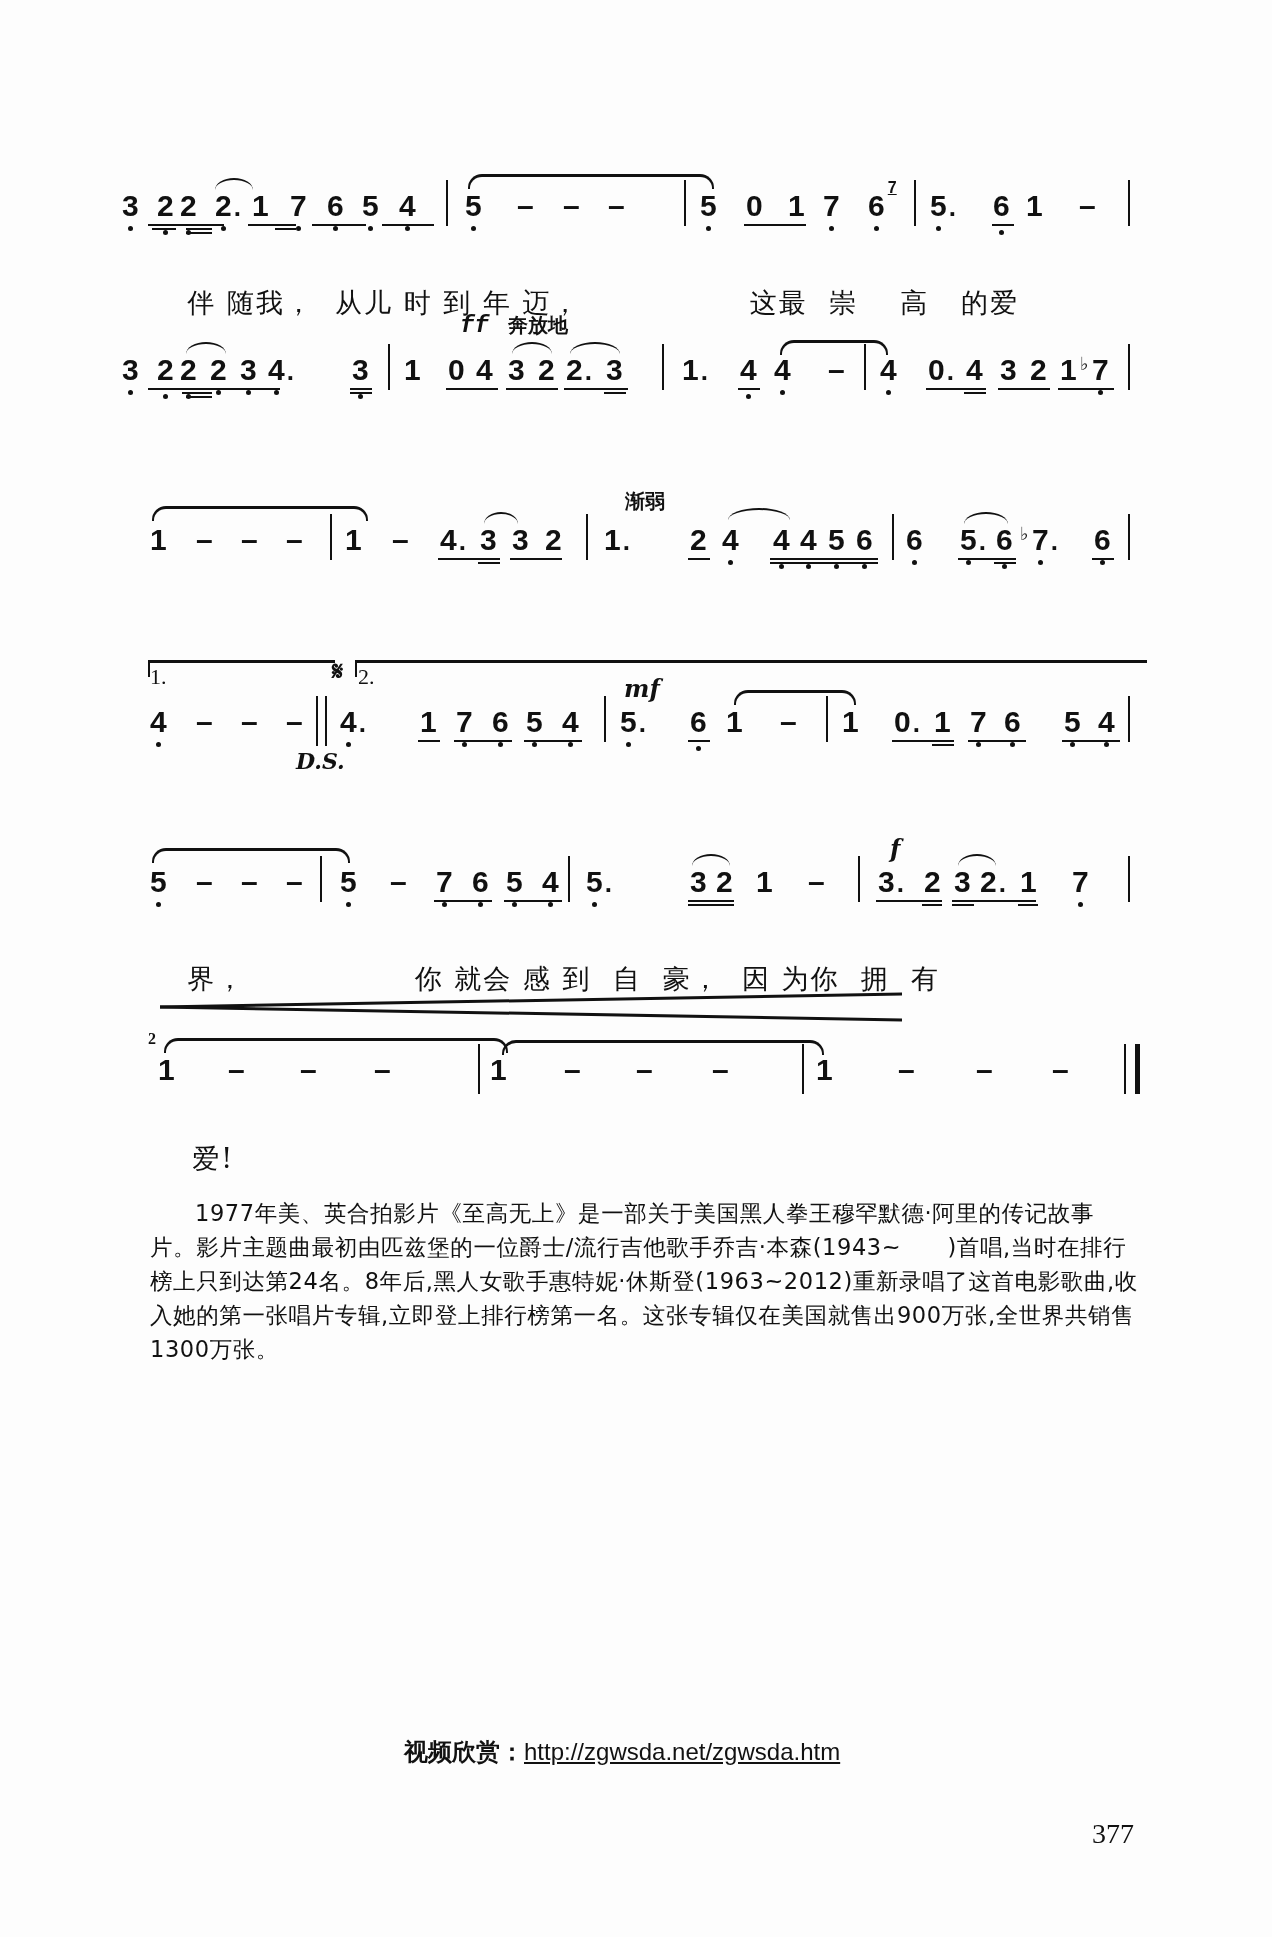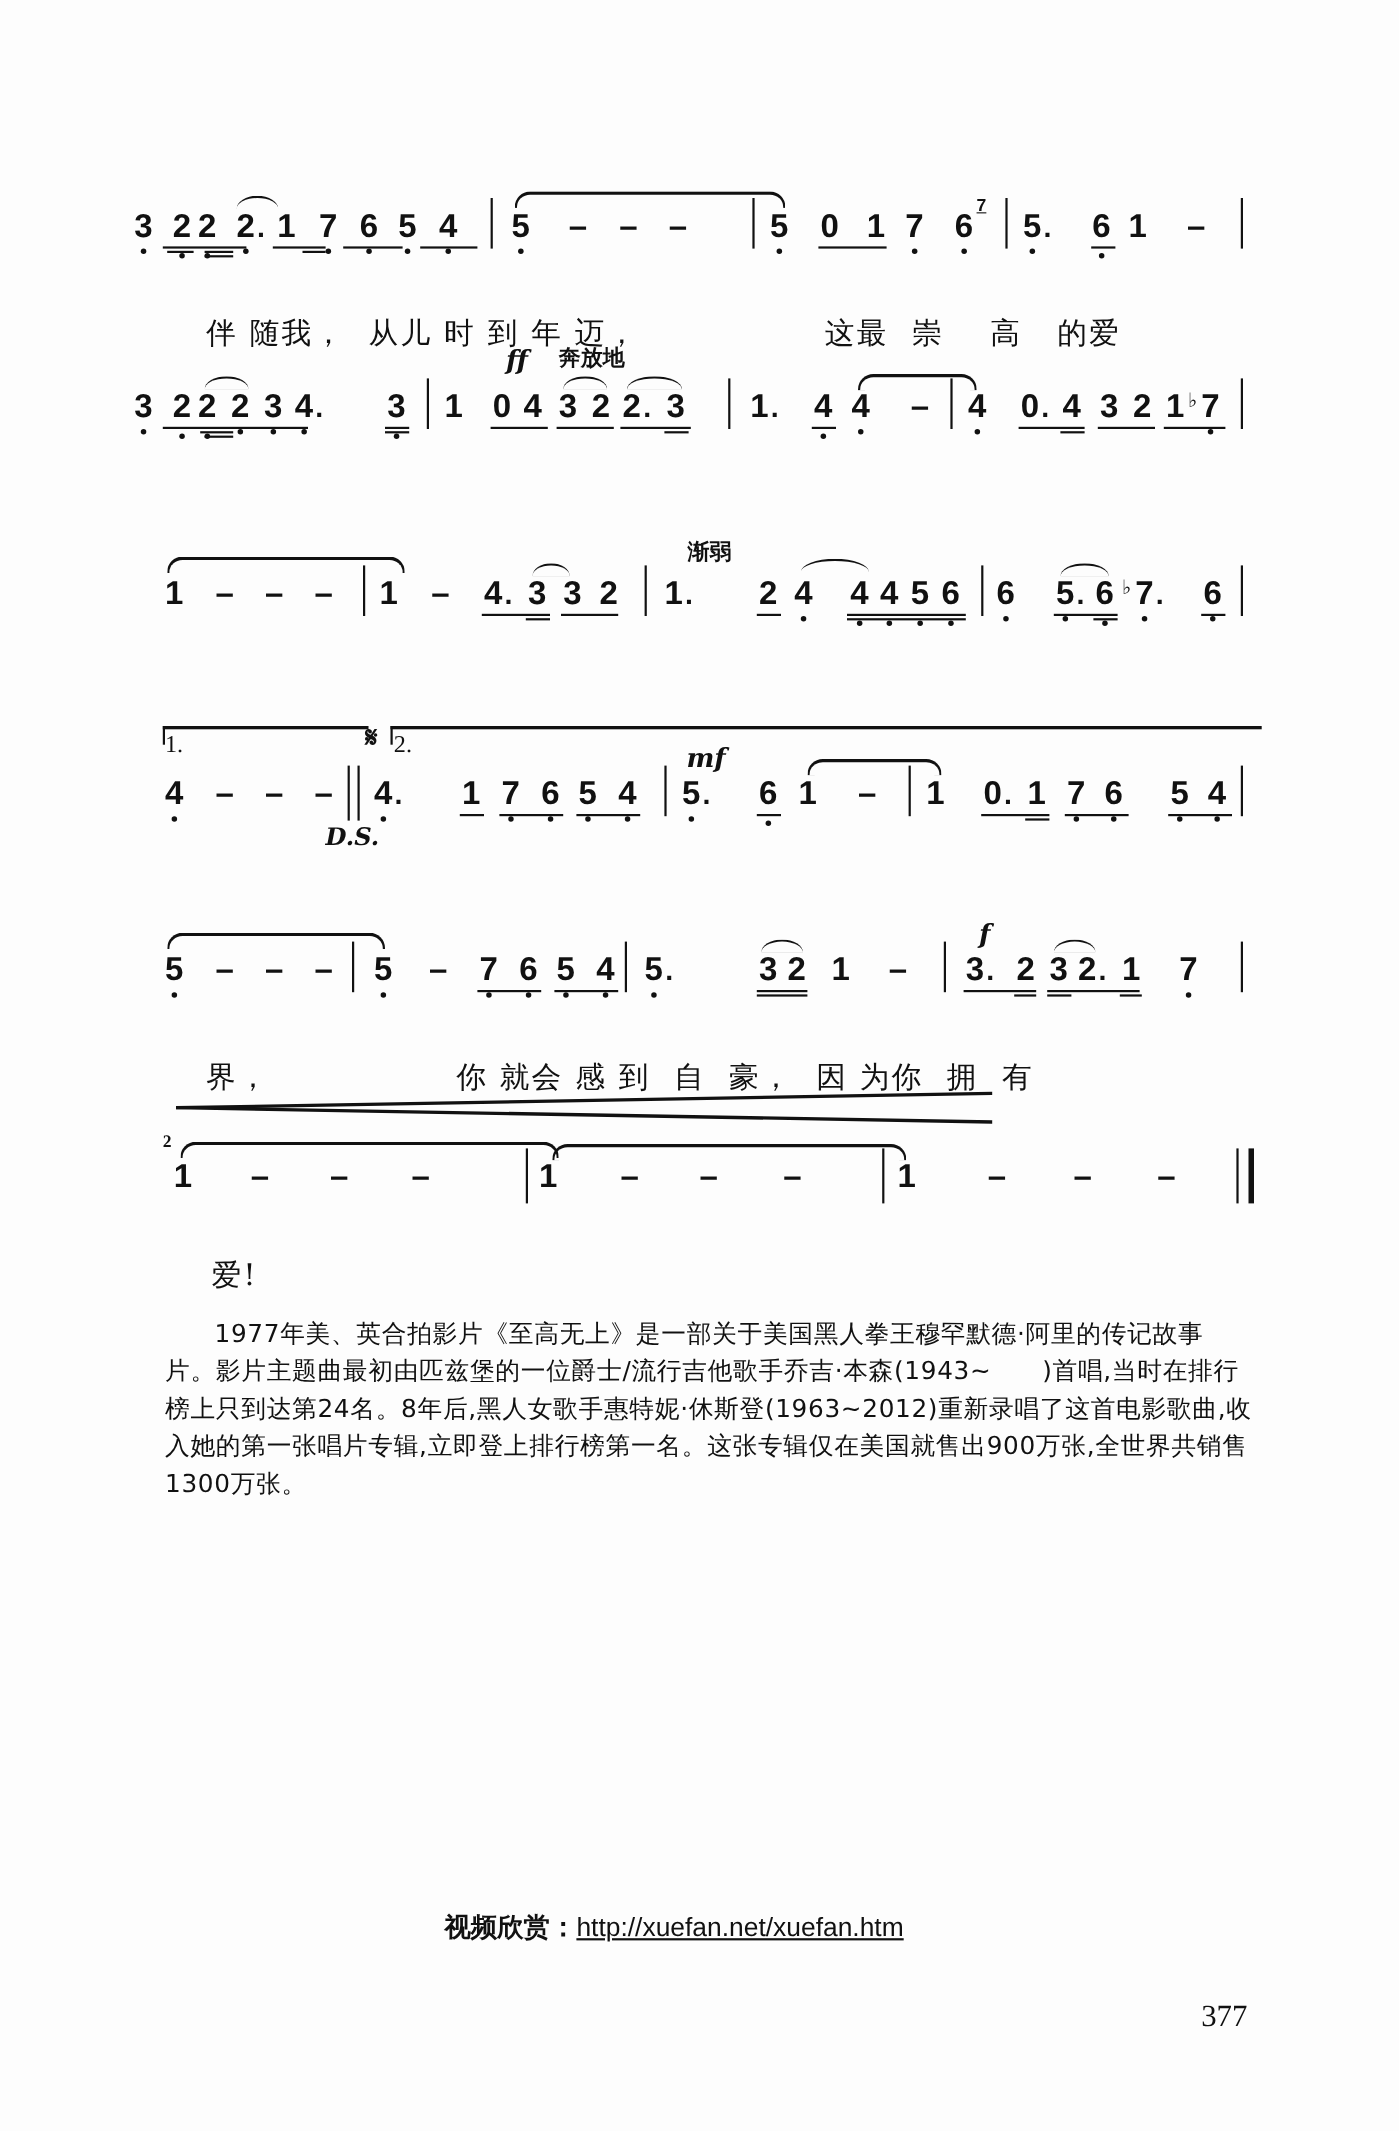--- a/index.html
+++ b/index.html
@@ -88,21 +88,21 @@
     <div class="note" style="left:993px;">6<span class="dot-below" style="top:42px"></span></div>
     <div class="note" style="left:1026px;">1</div>
     <div class="note" style="left:1079px;">–</div>
     <div class="uline" style="left:992px;top:36px;width:22px;"></div>
     <div class="bar" style="left:1128px;top:-8px;height:46px;"></div>
   </div>
   <div class="lyrics" style="left:145px;top:254px;">
     <span>伴</span> <span>随</span><span>我，</span>  <span>从</span><span>儿</span> <span>时</span> <span>到</span> <span>年</span> <span>迈，</span>                <span>这</span><span>最</span>  <span>崇</span>    <span>高</span>   <span>的</span><span>爱</span>
   </div>
 
-  <span class="mark" style="left:460px;top:312px;">ff</span>
+  <span class="mark" style="left:460px;top:312px;font-family:Liberation Mono, monospace;">ff</span>
   <span class="cn-mark" style="left:508px;top:312px;">奔放地</span>
   <div class="system" style="top:352px;">
     <div class="note" style="left:122px;">3<span class="dot-below" style="top:38px"></span></div>
     <div class="note" style="left:157px;">2<span class="dot-below" style="top:42px"></span></div>
     <div class="note" style="left:180px;">2<span class="dot-below" style="top:42px"></span></div>
     <div class="note" style="left:210px;">2<span class="dot-below" style="top:38px"></span></div>
     <div class="note" style="left:240px;">3<span class="dot-below" style="top:38px"></span></div>
     <div class="note" style="left:268px;">4<span class="aug">.</span><span class="dot-below" style="top:38px;left:30%"></span></div>
     <div class="note" style="left:352px;">3<span class="dot-below" style="top:42px"></span></div>
     <div class="uline" style="left:148px;top:36px;width:132px;"></div>
@@ -318,17 +318,17 @@
   </div>
   <div class="lyrics" style="left:150px;top:1110px;">
     <span>爱!</span>
   </div>
 
   <div class="prose" style="top:1196px;">
     <p>1977年美、英合拍影片《至高无上》是一部关于美国黑人拳王穆罕默德·阿里的传记故事片。影片主题曲最初由匹兹堡的一位爵士/流行吉他歌手乔吉·本森(1943~　　)首唱,当时在排行榜上只到达第24名。8年后,黑人女歌手惠特妮·休斯登(1963~2012)重新录唱了这首电影歌曲,收入她的第一张唱片专辑,立即登上排行榜第一名。这张专辑仅在美国就售出900万张,全世界共销售1300万张。</p>
   </div>
 
   <div class="video">
-    <span class="label">视频欣赏：</span><span class="url">http://xuefan.net/xuefan.htm</span>
+    <span class="label">视频欣赏：</span><span class="url">http://zgwsda.net/zgwsda.htm</span>
   </div>
 
   <div class="pagenum">377</div>
 </div>
 
 </body></html>

